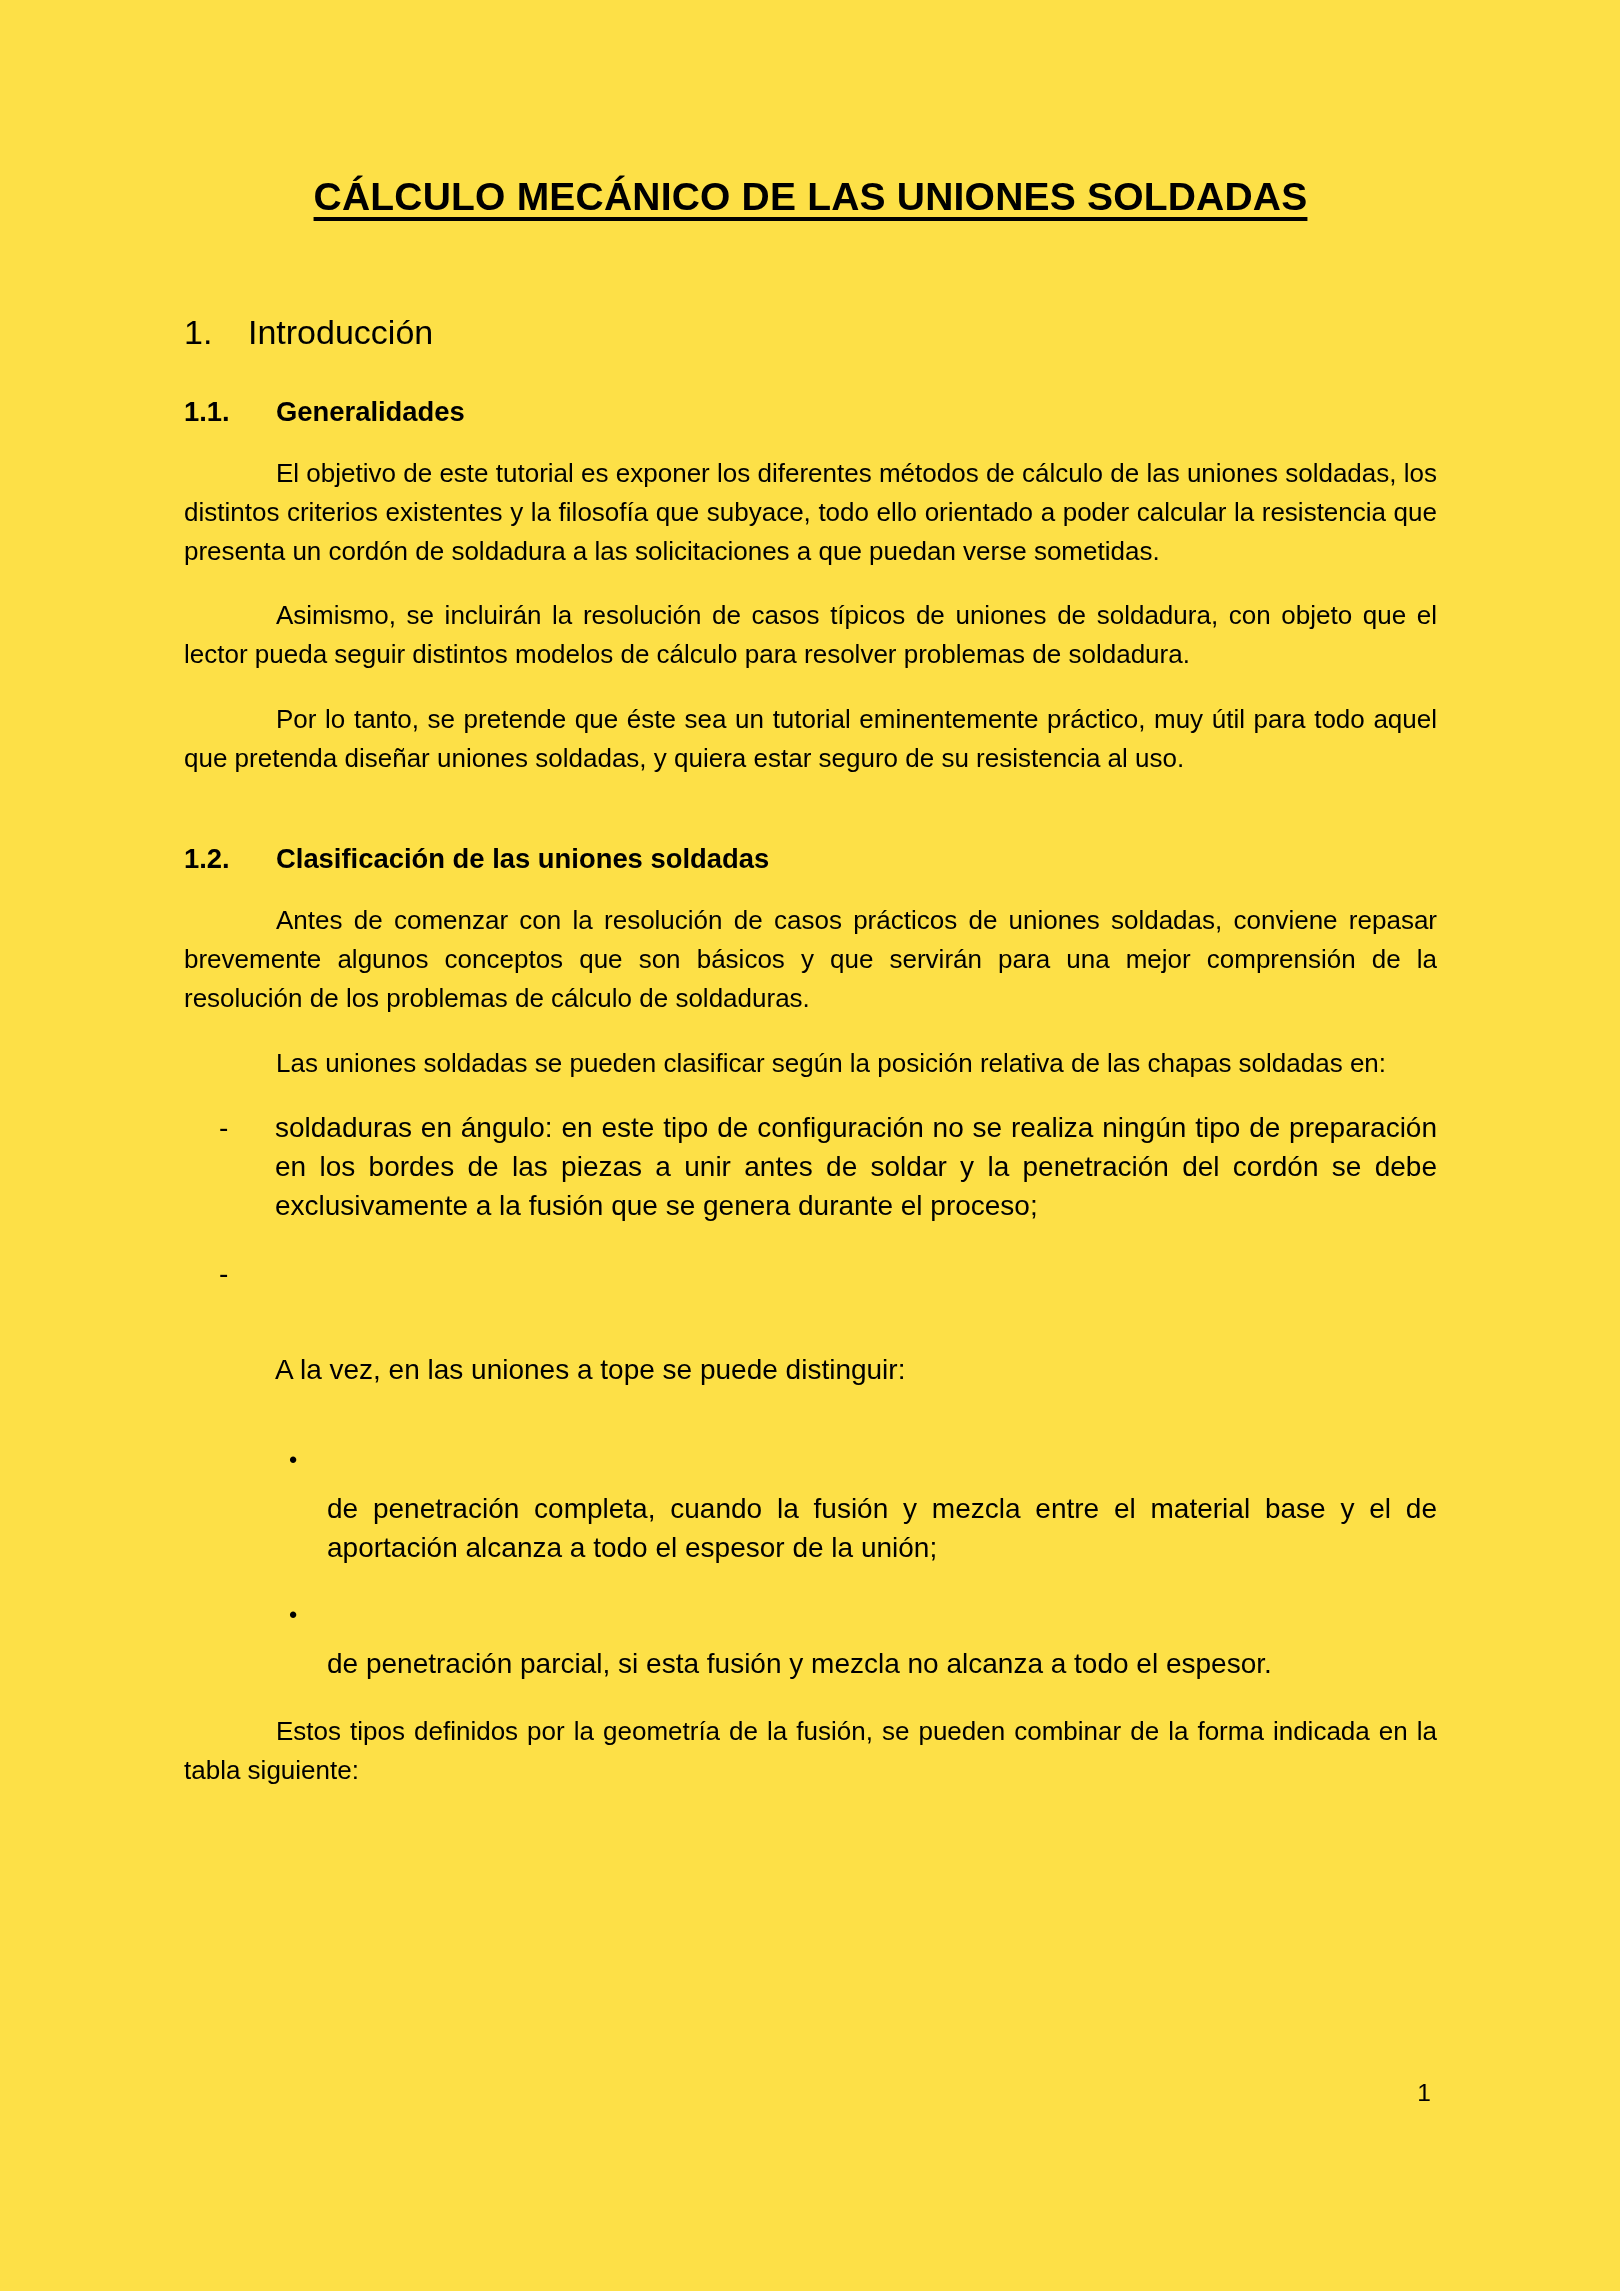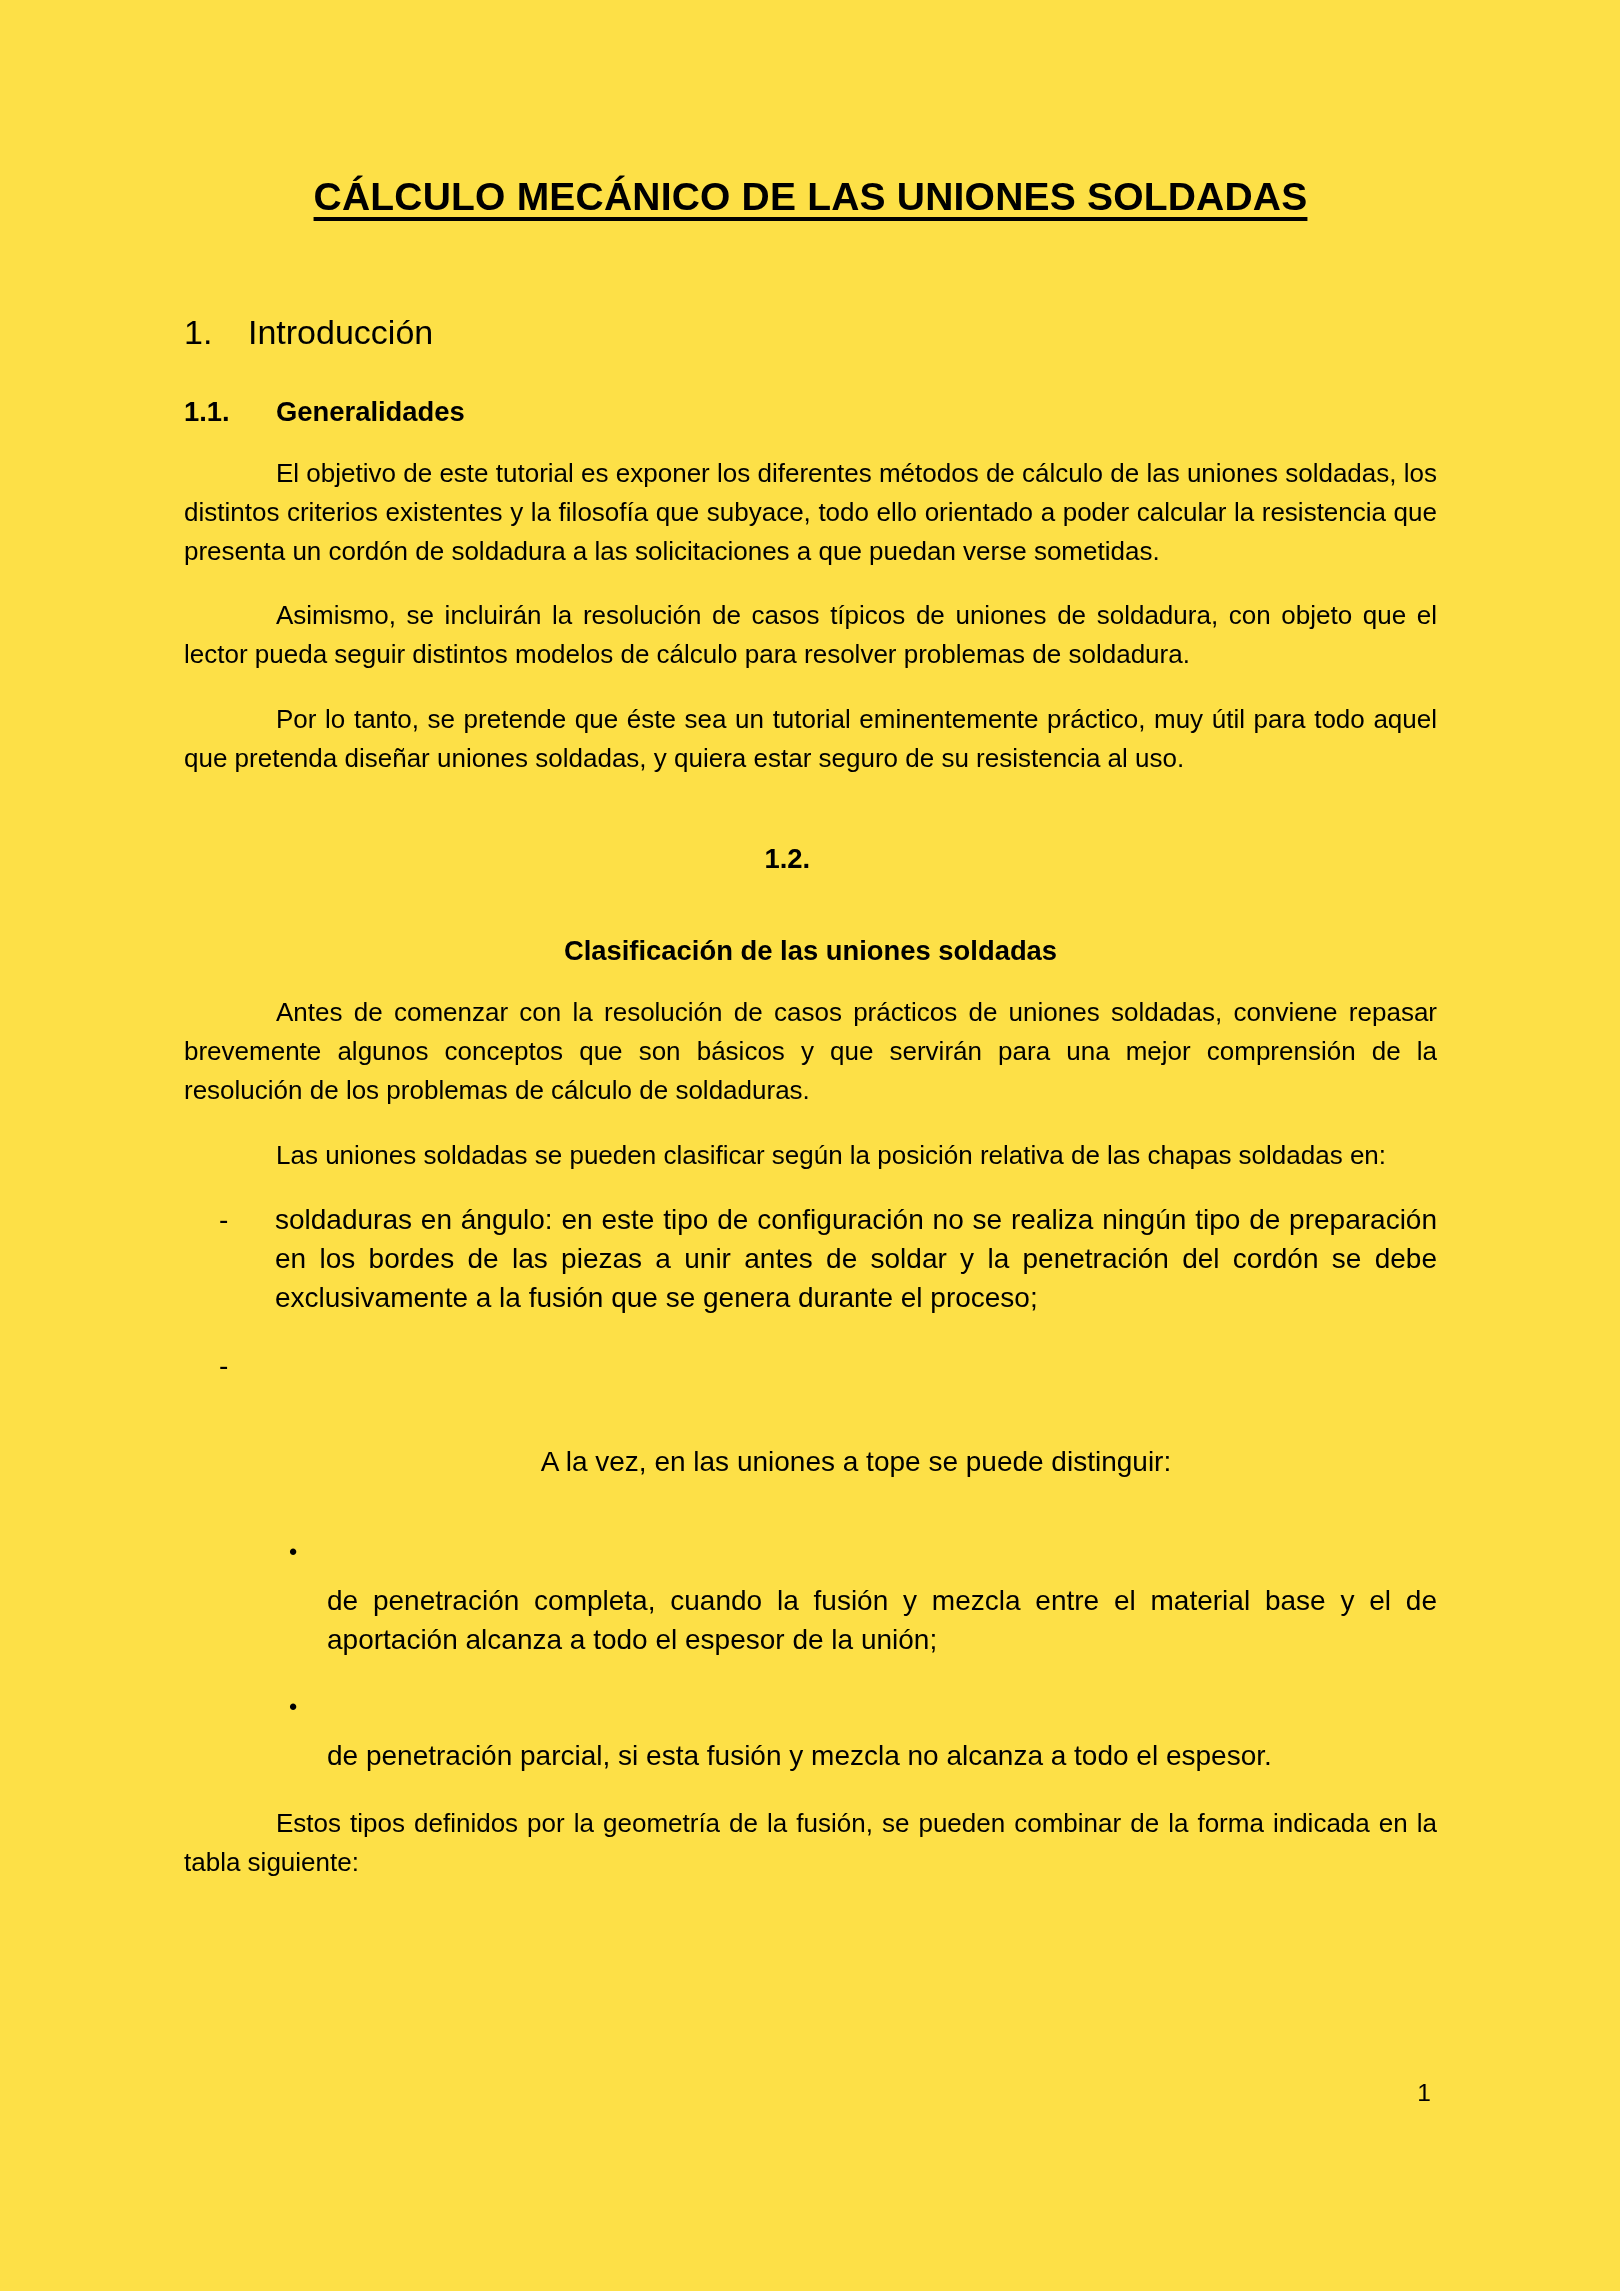--- a/index.html
+++ b/index.html
@@ -129,21 +129,20 @@
     flex: 1 1 auto;
     text-align: justify;
     margin-top: 48px;
   }
   .mid-para {
     padding-top: 29px;
     padding-left: 35px;
     font-size: 28px;
     line-height: 39px;
     text-indent: 56px;
-    text-align: center;
   }
   .page-number {
     position: absolute;
     left: 0;
     top: 2078px;
     width: 1431px;
     text-align: right;
     font-size: 24.5px;
     line-height: 29px;
   }
@@ -163,21 +162,21 @@
 
     <h3 class="subsection">
       <span class="num">1.1.</span>
       <span>Generalidades</span>
     </h3>
 
     <p class="body">El objetivo de este tutorial es exponer los diferentes métodos de cálculo de las uniones soldadas, los distintos criterios existentes y la filosofía que subyace, todo ello orientado a poder calcular la resistencia que presenta un cordón de soldadura a las solicitaciones a que puedan verse sometidas.</p>
     <p class="body">Asimismo, se incluirán la resolución de casos típicos de uniones de soldadura, con objeto que el lector pueda seguir distintos modelos de cálculo para resolver problemas de soldadura.</p>
     <p class="body">Por lo tanto, se pretende que éste sea un tutorial eminentemente práctico, muy útil para todo aquel que pretenda diseñar uniones soldadas, y quiera estar seguro de su resistencia al uso.</p>
 
-    <h3 class="subsection" style="padding-top:65px;flex-direction:column;">
+    <h3 class="subsection" style="padding-top:65px;">
       <span class="num">1.2.</span>
       <span>Clasificación de las uniones soldadas</span>
     </h3>
 
     <p class="body">Antes de comenzar con la resolución de casos prácticos de uniones soldadas, conviene repasar brevemente algunos conceptos que son básicos y que servirán para una mejor comprensión de la resolución de los problemas de cálculo de soldaduras.</p>
     <p class="body">Las uniones soldadas se pueden clasificar según la posición relativa de las chapas soldadas en:</p>
 
     <ul class="dash-list">
       <li>
         <span class="marker">-</span>

